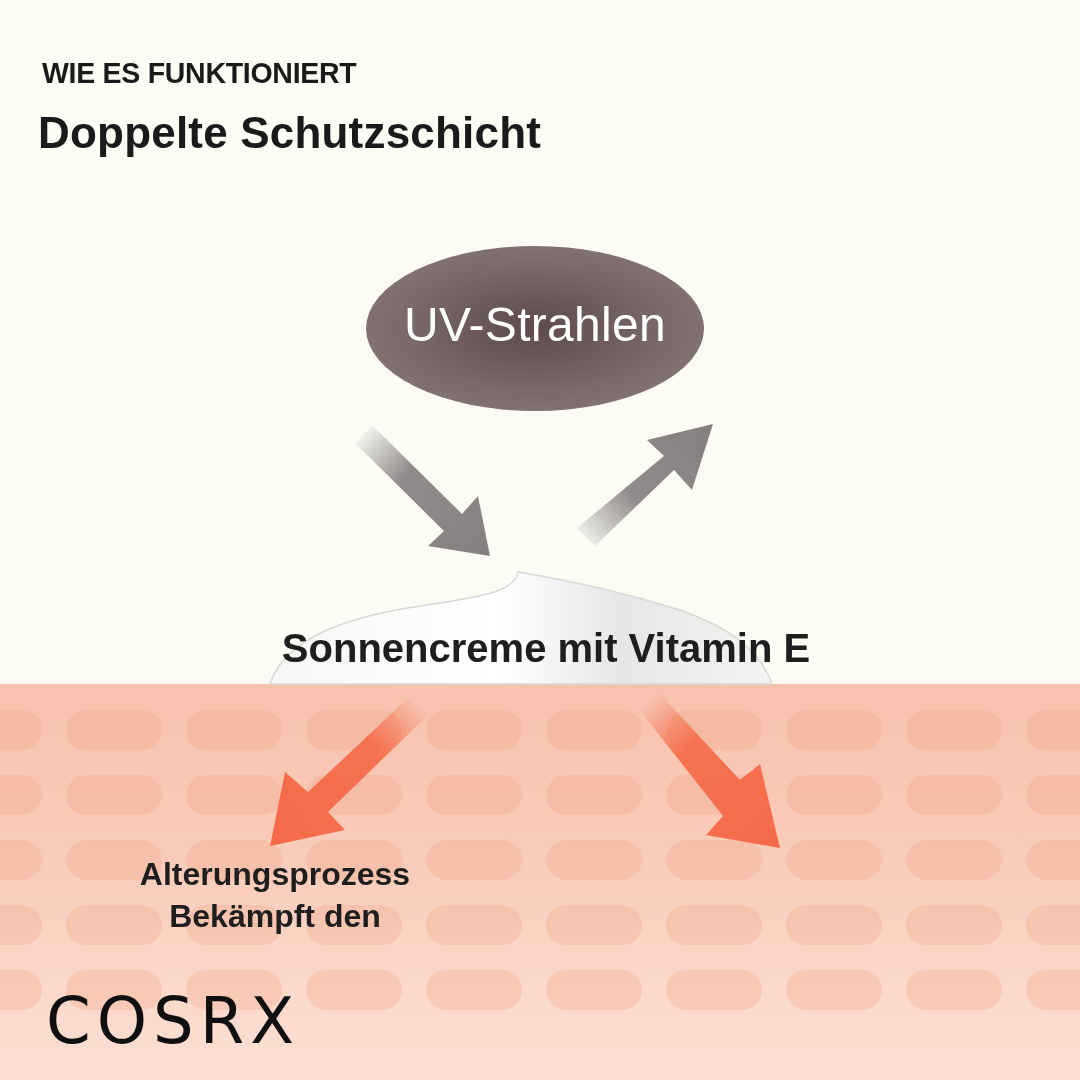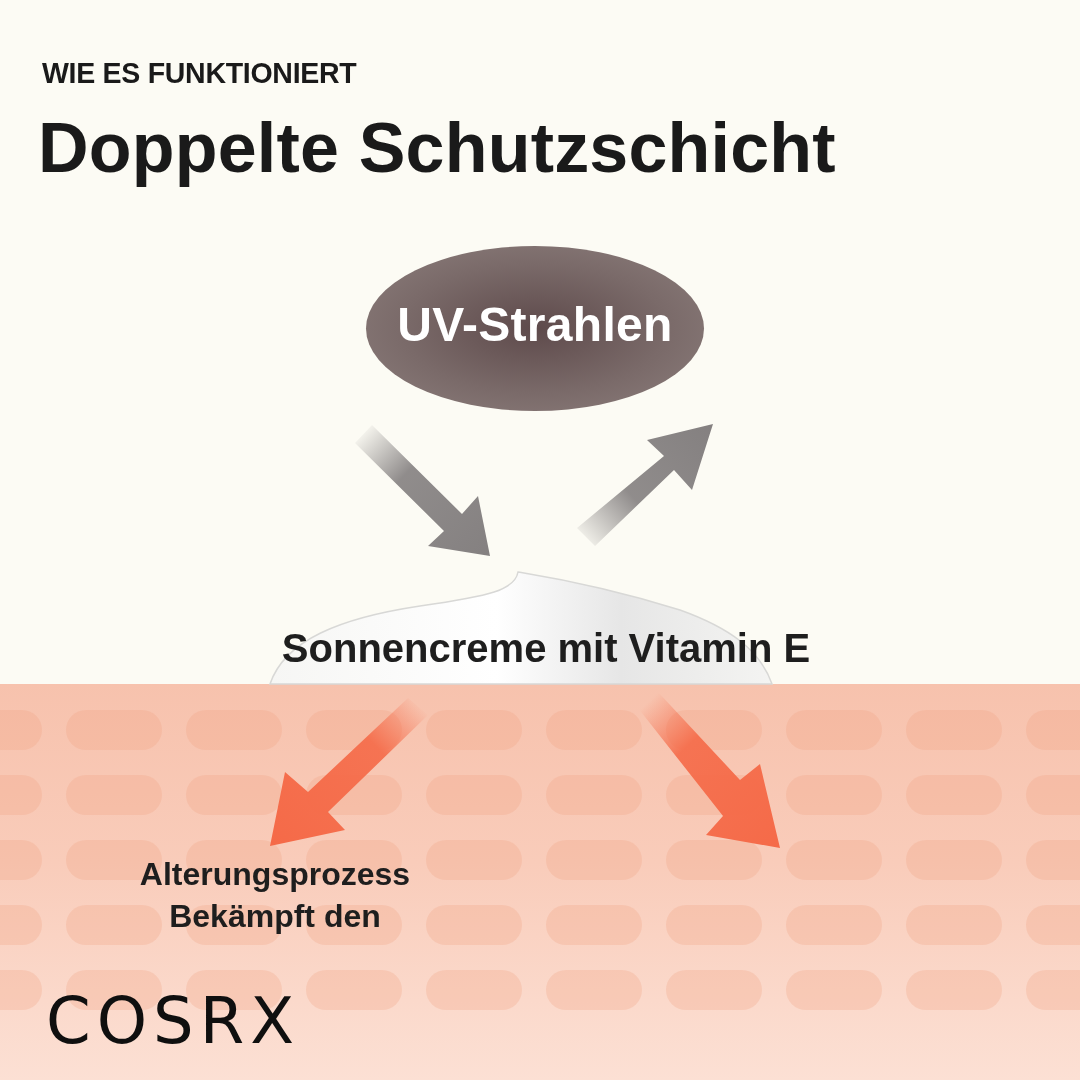--- a/index.html
+++ b/index.html
@@ -2,27 +2,27 @@
 <html><head>
   <meta charset="utf-8">
   <style>
     html, body { margin: 0; padding: 0; }
     body { width: 1080px; height: 1080px; overflow: hidden; position: relative;
       background: #fcfbf4; font-family: "Liberation Sans", sans-serif; }
     .canvas { position: absolute; inset: 0; width: 1080px; height: 856px; }
 
     .eyebrow { position: absolute; left: 42px; top: 56px; font-size: 30px; font-weight: 700;
       color: #1a1a1a; letter-spacing: -0.3px; transform: scaleX(0.95); transform-origin: left; }
-    .title { position: absolute; left: 38px; top: 108px; font-size: 70px; font-weight: 700;
+    .title { position: absolute; left: 38px; top: 108px; font-size: 44px; font-weight: 700;
       color: #1a1a1a; letter-spacing: 0.2px; }
 
     .uv-oval { position: absolute; left: 366px; top: 246px; width: 338px; height: 165px; border-radius: 50%;
       background: radial-gradient(ellipse at 50% 50%, #5e4a4b 0%, #7a6a69 55%, #8e807e 100%);
       display: flex; align-items: center; justify-content: center; }
-    .uv-label { color: #ffffff; font-size: 48px; font-weight: 700; letter-spacing: 0.3px; margin-top: -8px; }
+    .uv-label { color: #ffffff; font-size: 48px; font-weight: 400; letter-spacing: 0.3px; margin-top: -8px; }
 
     .skin { position: absolute; left: 0; top: 684px; width: 1080px; height: 396px;
       background: linear-gradient(180deg, #f7c2ad 0%, #f9ccba 45%, #fbd9cb 80%, #fce0d4 100%); }
 
     .pill { position: absolute; width: 96px; height: 40px; border-radius: 20px; background: rgba(242,160,130,0.28); }
 
     .cream { position: absolute; left: 0; top: 0; }
 
     .sunscreen-label { position: absolute; left: 0; width: 1080px; top: 626px; text-align: center;
       font-size: 40px; font-weight: 700; color: #1e1e1e; padding-left: 16px; }

